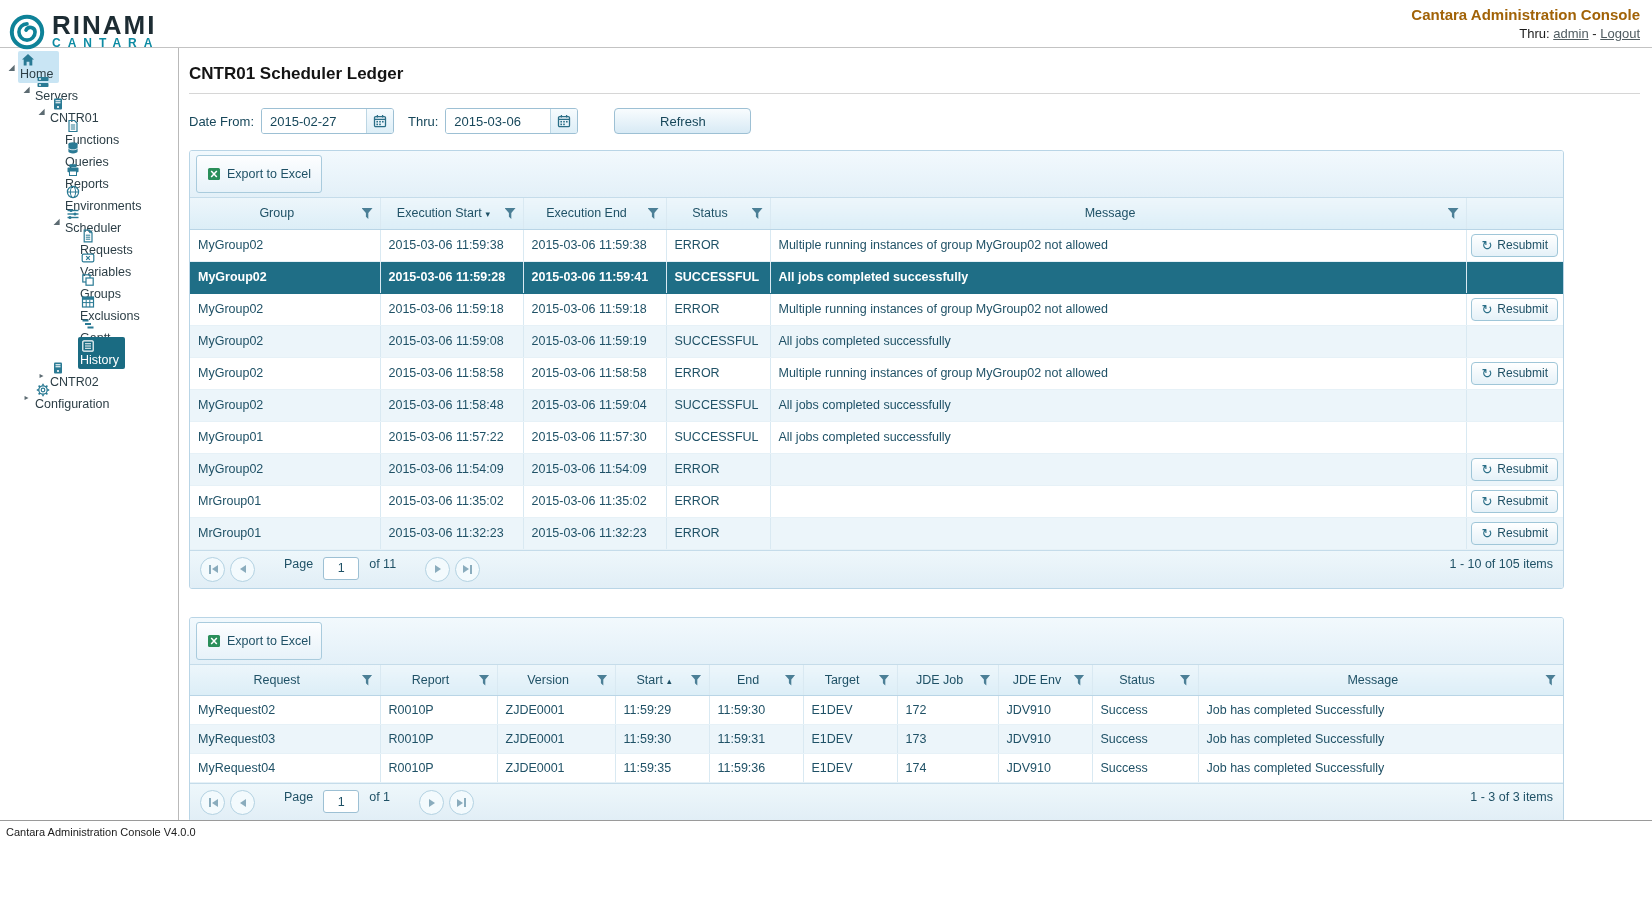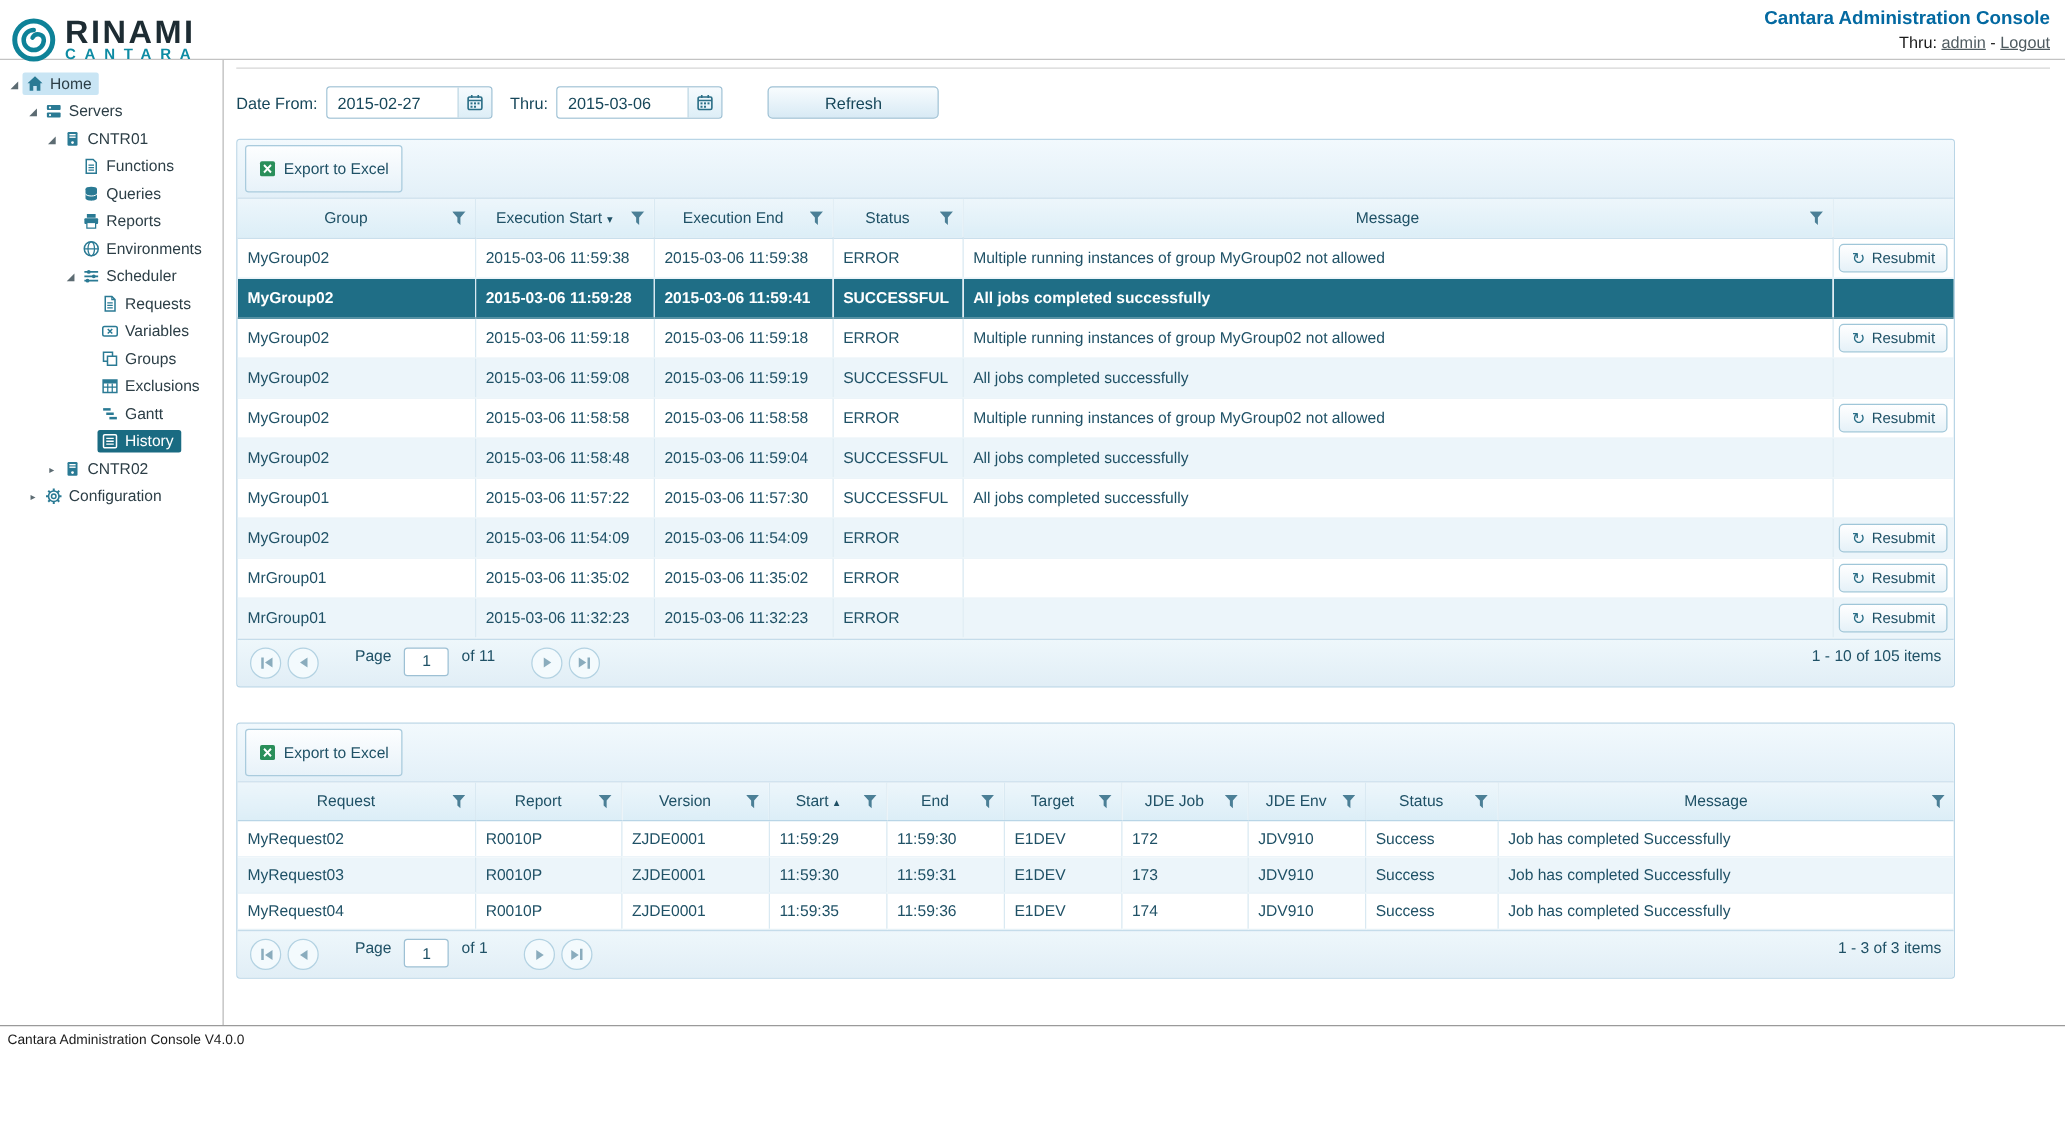--- a/index.html
+++ b/index.html
@@ -7,33 +7,33 @@
     font-family:"Liberation Sans","DejaVu Sans",sans-serif;color:#333;}
 
   
   .header{height:48px;display:flex;justify-content:space-between;align-items:center;
     padding:2px 12px 2px 8px;border-bottom:1px solid #c3c3c3;}
   .logo{display:flex;align-items:center;gap:6px;margin-top:16px;}
   .logo-swirl{width:38px;height:38px;flex:none;}
   .logo-line1{font-size:26px;font-weight:bold;color:#1d2c33;letter-spacing:2px;line-height:24px;}
   .logo-line2{font-size:12px;color:#0d8ba3;font-weight:bold;letter-spacing:7px;line-height:13px;}
   .header-right{text-align:right;}
-  .app-title{font-size:15px;font-weight:bold;color:#0369a1;}
+  .app-title{font-size:15px;font-weight:bold;color:#a16207;}
   .user-line{font-size:13px;color:#1b1b1b;margin-top:3px;}
   .user-line a{color:#4f5b60;text-decoration:underline;cursor:pointer;}
 
   
   .app{display:flex;height:772px;align-items:stretch;}
   .sidebar{width:179px;flex:none;border-right:1px solid #b9b9b9;padding:8px 0 8px 3px;overflow:hidden;}
   .main{flex:1;padding:6px 12px 0 10px;overflow:hidden;}
 
   
   .tree-row{display:flex;align-items:center;height:22px;font-size:12.5px;cursor:pointer;white-space:nowrap;}
   .tree-arrow{width:13px;flex:none;font-size:8px;color:#5c6b72;text-align:center;}
-  .tree-pill{display:inline-flex;border-radius:2px;padding:2px 6px 2px 2px;color:#2c3e46;}
+  .tree-pill{display:inline-flex;border-radius:2px;padding:2px 6px 2px 2px;color:#2c3e46;flex-direction:column;}
   .tree-icon{width:16px;height:14px;margin-right:4px;flex:none;color:#2a7a94;display:inline-flex;align-items:center;justify-content:center;}
   .tree-label{line-height:14px;}
   .tree-row.highlight .tree-pill{background:#c9e5f4;}
   .tree-row.selected .tree-pill{background:#1a6b82;color:#fff;}
   .tree-row.selected .tree-icon{color:#fff;}
 
   
   .page-title{font-size:17px;font-weight:bold;color:#141414;margin:10px 0 9px;}
   .title-rule{border:none;border-top:1px solid #d6d6d6;margin:0 0 14px;}
   .filter-row{display:flex;align-items:center;font-size:13px;color:#17475a;margin-bottom:16px;}
@@ -331,20 +331,21 @@
                 </g>
               </svg>
             </span>
             <span class="tree-label">Configuration</span>
           </span>
         </div>
       </div>
   </div>
 
   <div class="main">
+    <h1 class="page-title">CNTR01 Scheduler Ledger</h1>
     <hr class="title-rule">
 
     <div class="filter-row">
       <span class="flabel">Date From:</span>
       <span class="datepicker">
         <input value="2015-02-27" style="">
         <button class="cal-btn">
           <svg width="14" height="14" viewBox="0 0 14 14">
             <rect x="1.5" y="2.6" width="11" height="10" rx="1.2" fill="none" stroke="#2a6e87" stroke-width="1.3"></rect>
             <line x1="1.5" y1="5.4" x2="12.5" y2="5.4" stroke="#2a6e87" stroke-width="1.1"></line>

